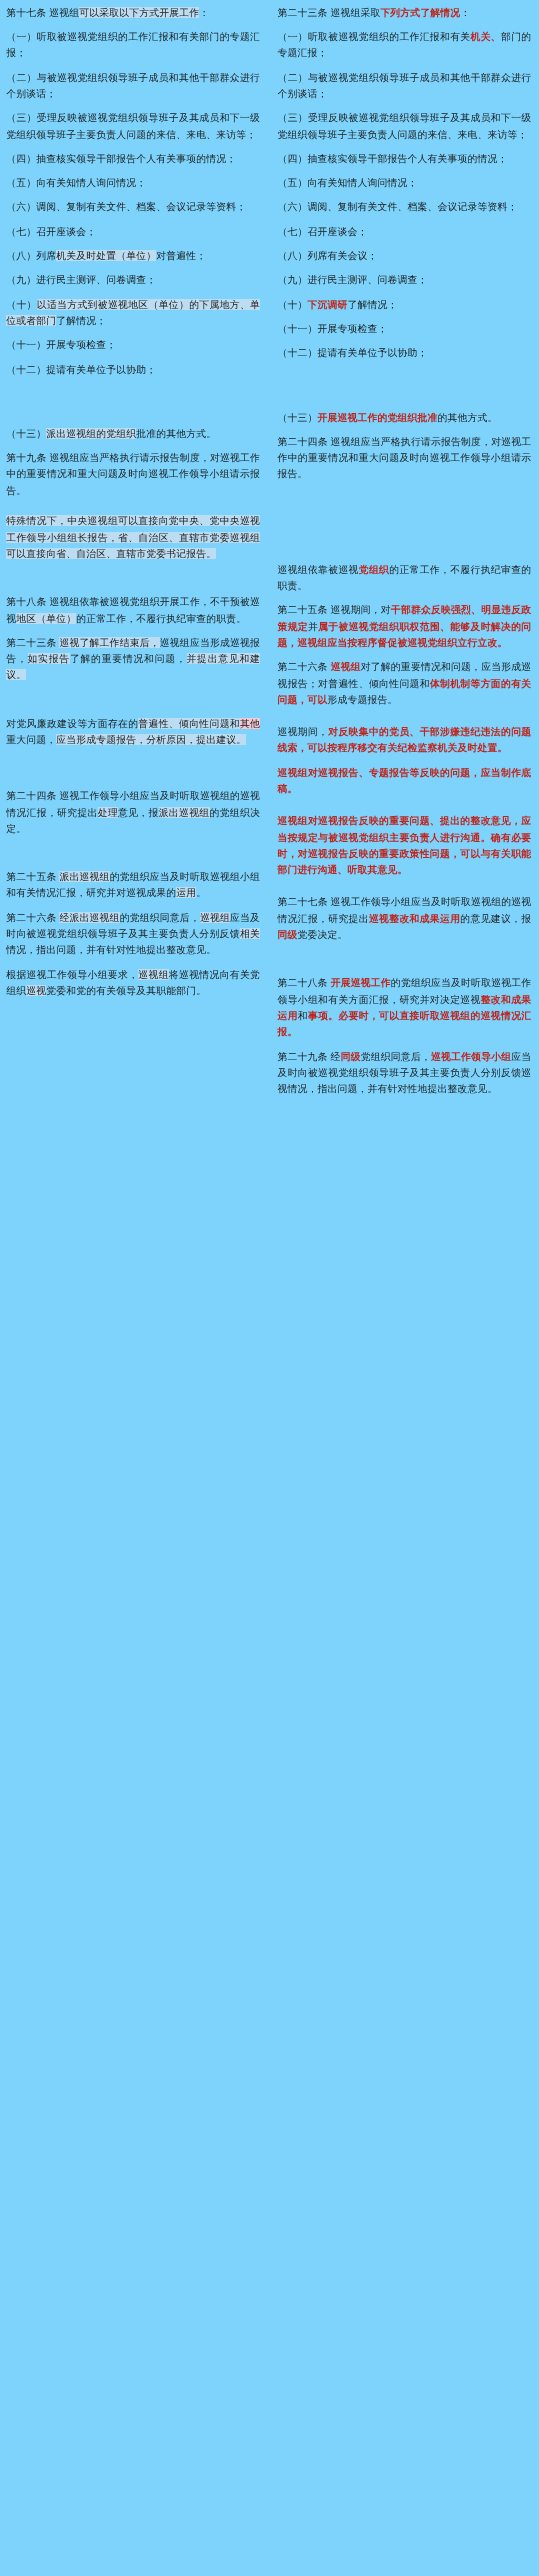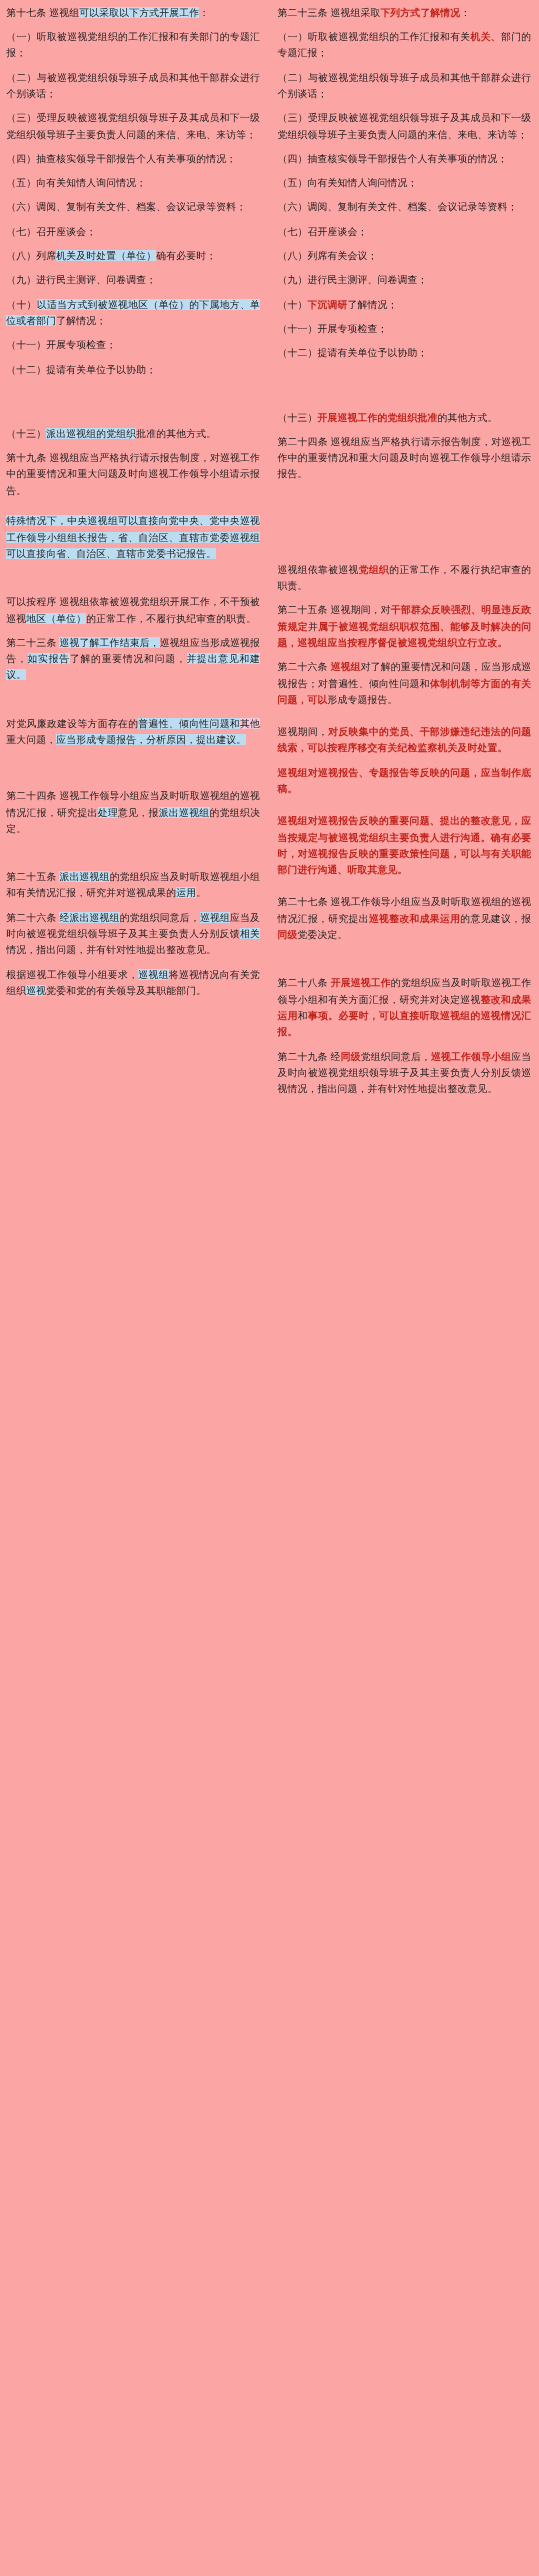--- a/index.html
+++ b/index.html
@@ -10,21 +10,21 @@
   body {
     width: 539px;
     min-height: 2576px;
     font-family: "Liberation Sans", sans-serif;
     color: #1b1b1b;
   }
   .page {
     position: relative;
     width: 539px;
     min-height: 2576px;
-    background: #fca5a5;
+    background: #7dd3fc;
     box-sizing: border-box;
     padding: 4.8px 6.3px 16px 6.3px;
   }
   .columns {
     display: flex;
     flex-direction: row;
     align-items: flex-start;
     gap: 11px;
   }
   .col {
@@ -68,29 +68,29 @@
   <div class="columns">
     <div class="col col-left" id="left-col">
         <div class="para blk"><span>第十七条 巡视组</span><span class="hl-blue">可以采取以下方式开展工作</span><span>：</span></div>
         <div class="para blk"><span>（一）听取被巡视党组织的工作汇报和有关部门的专题汇报；</span></div>
         <div class="para blk"><span>（二）与被巡视党组织领导班子成员和其他干部群众进行个别谈话；</span></div>
         <div class="para blk"><span>（三）受理反映被巡视党组织领导班子及其成员和下一级党组织领导班子主要负责人问题的来信、来电、来访等；</span></div>
         <div class="para blk"><span>（四）抽查核实领导干部报告个人有关事项的情况；</span></div>
         <div class="para blk"><span>（五）向有关知情人询问情况；</span></div>
         <div class="para blk"><span>（六）调阅、复制有关文件、档案、会议记录等资料；</span></div>
         <div class="para blk"><span>（七）召开座谈会；</span></div>
-        <div class="para blk"><span>（八）列席</span><span class="hl-blue">机关及时处置（单位）</span><span>确有必要时；</span></div>
+        <div class="para blk"><span>（八）列席</span><span class="hl-blue">机关及时处置（单位）</span><span>对普遍性；</span></div>
         <div class="para blk"><span>（九）进行民主测评、问卷调查；</span></div>
         <div class="para blk"><span>（十）</span><span class="hl-blue">以适当方式到被巡视地区（单位）的下属地方、单位或者部门</span><span>了解情况；</span></div>
         <div class="para blk"><span>（十一）开展专项检查；</span></div>
         <div class="para blk"><span>（十二）提请有关单位予以协助；</span></div>
         <div class="para blk" style="margin-top: 48px;"><span>（十三）</span><span class="hl-blue">派出巡视组的党组织</span><span>批准的其他方式。</span></div>
         <div class="para blk"><span>第十九条 巡视组应当严格执行请示报告制度，对巡视工作中的重要情况和重大问题及时向巡视工作领导小组请示报告。</span></div>
         <div class="para blk" style="margin-top: 14.3px;"><span class="hl-blue">特殊情况下，中央巡视组可以直接向党中央、党中央巡视工作领导小组组长报告，省、自治区、直辖市党委巡视组可以直接向省、自治区、直辖市党委书记报告。</span></div>
-        <div class="para blk" style="margin-top: 32px;"><span>可以按程序 巡视组依靠被巡视</span><span>党组织开展工作，不干预被巡视</span><span class="hl-blue">地区（单位）</span><span>的正常工作，不履行执纪审查的职责。</span></div>
+        <div class="para blk" style="margin-top: 32px;"><span>第十八条 巡视组依靠被巡视</span><span>党组织开展工作，不干预被巡视</span><span class="hl-blue">地区（单位）</span><span>的正常工作，不履行执纪审查的职责。</span></div>
         <div class="para blk"><span>第二十三条 </span><span class="hl-blue">巡视了解工作结束后，</span><span>巡视组应当形成巡视报告，</span><span class="hl-blue">如实报告</span><span>了解的重要情况和问题，</span><span class="hl-blue">并提出意见和建议。</span></div>
         <div class="para blk" style="margin-top: 32px;"><span>对党风廉政建设等方面存在的</span><span class="hl-blue">普遍性、倾向性问题和</span><span class="hl-pink">其他</span><span>重大问题，</span><span class="hl-blue">应当形成专题报告，分析原因，提出建议。</span></div>
         <div class="para blk" style="margin-top: 40px;"><span>第二十四条 巡视工作领导小组应当及时听取巡视组的巡视情况汇报，研究提出</span><span class="hl-blue">处理</span><span>意见，</span><span>报</span><span class="hl-blue">派出巡视组</span><span>的党组织决定。</span></div>
         <div class="para blk" style="margin-top: 32px;"><span>第二十五条 </span><span class="hl-blue">派出巡视组</span><span>的党组织应当及时听取巡视组小组和有关情况汇报，研究并对巡视成果的</span><span class="hl-blue">运用</span><span>。</span></div>
         <div class="para blk"><span>第二十六条 </span><span class="hl-blue">经派出巡视组</span><span>的党组织同意后，</span><span class="hl-blue">巡视组</span><span>应当及时向被巡视党组织领导班子及其主要负责人分别反馈</span><span class="hl-blue">相关</span><span>情况，指出问题，并有针对性地提出整改意见。</span></div>
         <div class="para blk"><span>根据巡视工作领导小组要求，</span><span class="hl-blue">巡视组</span><span>将巡视情况向有关党组织</span><span class="hl-blue">巡视</span><span>党委和党的有关领导及其职能部门。</span></div>
       </div>
     <div class="col col-right" id="right-col">
         <div class="para blk"><span>第二十三条 巡视组采取</span><span class="red">下列方式</span><span class="red">了解情况</span><span>：</span></div>
         <div class="para blk"><span>（一）听取被巡视党组织的工作汇报和有关</span><span class="red">机关、</span><span>部门的专题汇报；</span></div>

